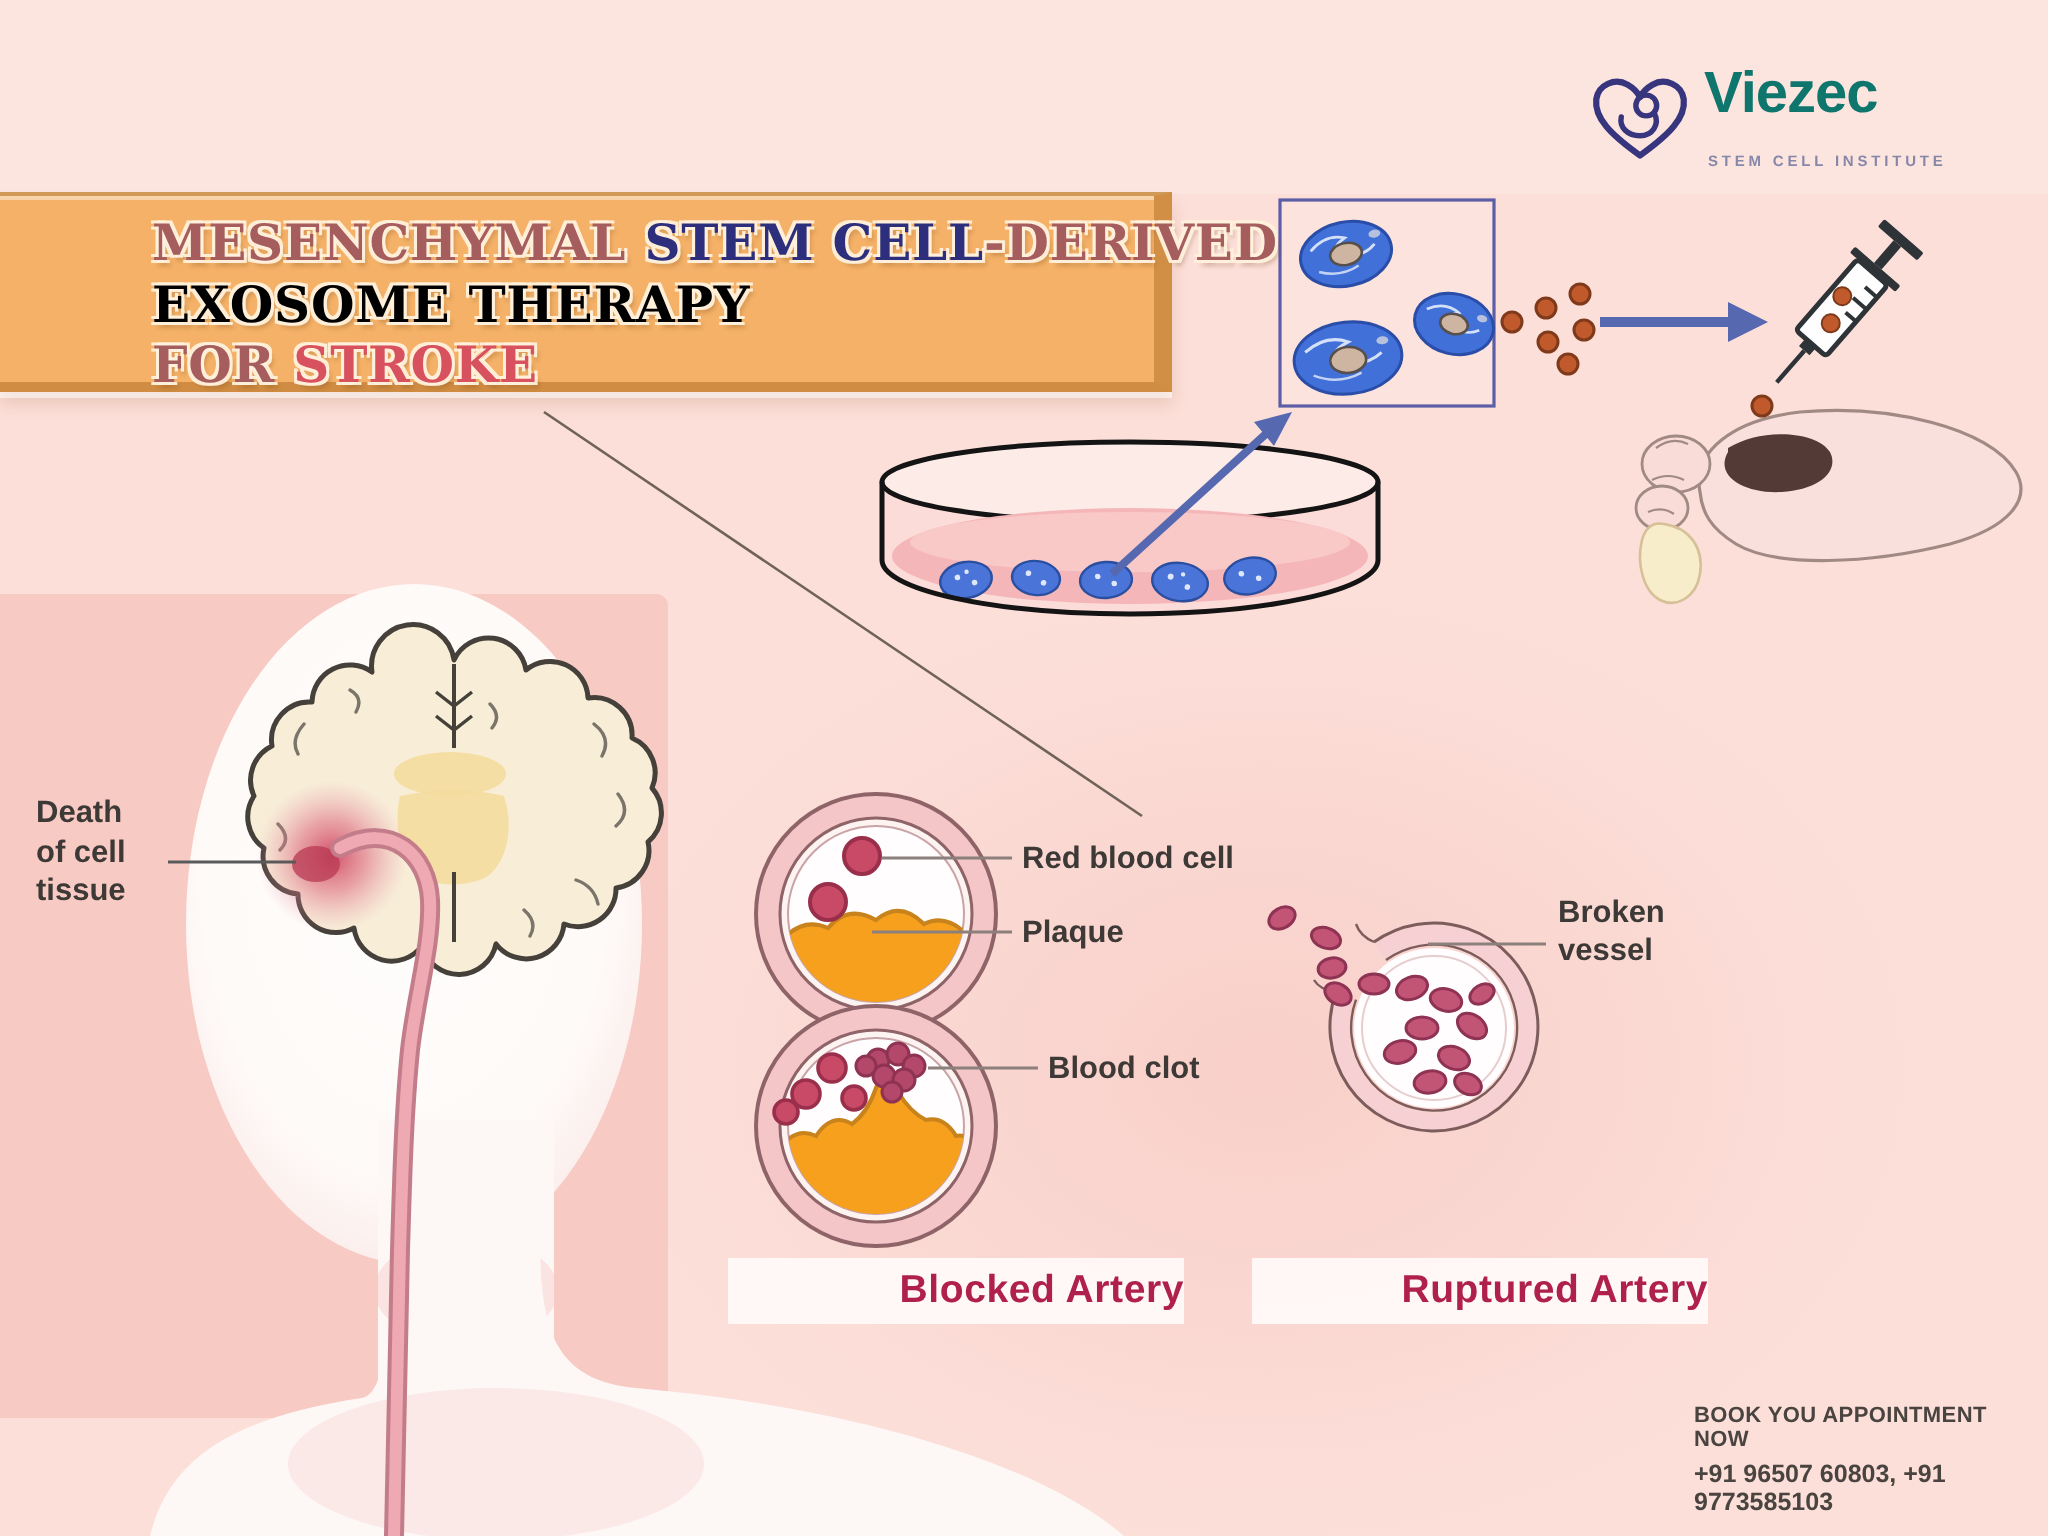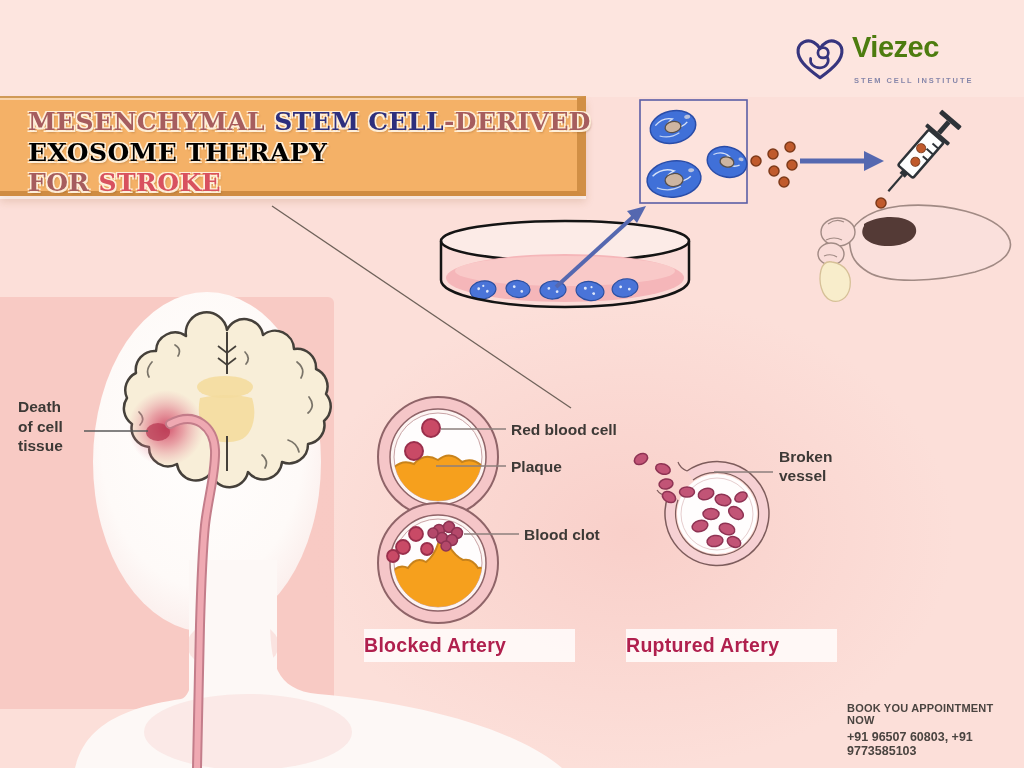--- a/index.html
+++ b/index.html
@@ -11,45 +11,45 @@
   .panel-left{position:absolute;left:0;top:297px;width:334px;height:412px;background:#f8cac4;border-radius:0 6px 6px 0;}
   .blob{position:absolute;left:308px;top:298px;width:646px;height:472px;border-radius:50%;
         background:radial-gradient(closest-side,rgba(247,199,193,.65),rgba(247,199,193,0));}
   svg.art{position:absolute;left:0;top:0;}
 
   .banner{
     position:absolute;left:0;top:96px;width:586px;height:100px;box-sizing:border-box;
     background:#f4b167;
     border-top:2px solid #d09a57;border-right:9px solid #d18f45;border-bottom:5px solid #cf8c42;
     box-shadow:0 3px 0 rgba(255,255,255,.55),0 6px 8px rgba(150,90,40,.18), inset 0 2px 0 rgba(255,255,255,.45);
-    padding:9px 0 0 28px;
+    padding:9px 0 0 76px;
     font-family:"DejaVu Serif",serif;font-weight:bold;font-size:25px;line-height:30.5px;letter-spacing:.4px;
     white-space:nowrap;
   }
   .banner span{
     text-shadow:-1.5px -1.5px 0 rgba(255,240,219,.95),1.5px -1.5px 0 rgba(255,240,219,.95),
                 -1.5px 1.5px 0 rgba(255,240,219,.95),1.5px 1.5px 0 rgba(255,240,219,.95),
                  2px 3px 2px rgba(120,70,20,.28);
   }
   .t-brown{color:#a65d5e;} .t-navy{color:#2d2f7d;} .t-blue{color:#000000;} .t-red{color:#d8515f;}
 
   .logo{position:absolute;left:795px;top:33px;display:flex;align-items:center;gap:7px;}
   .logo .txt{display:flex;flex-direction:column;}
-  .logo .brand{font-size:29px;font-weight:bold;color:#4d7c0f;letter-spacing:-.5px;line-height:29px;}
+  .logo .brand{font-size:29px;font-weight:bold;color:#0f766e;letter-spacing:-.5px;line-height:29px;}
   .logo .tagline{font-size:7.5px;font-weight:bold;color:#8787aa;letter-spacing:1.9px;margin-top:14px;margin-left:2px;}
 
   .lab{position:absolute;font-size:15.5px;font-weight:bold;color:#3d3936;line-height:19.5px;white-space:nowrap;}
   .lab-death{left:18px;top:397px;}
   .lab-rbc{left:511px;top:420px;}
   .lab-plaque{left:511px;top:457px;}
   .lab-clot{left:524px;top:525px;}
   .lab-broken{left:779px;top:447px;line-height:19px;}
 
   .caption{
-    position:absolute;top:629px;width:211px;height:33px;line-height:33px;text-align:left;
+    position:absolute;top:629px;width:228px;height:33px;line-height:33px;text-align:right;
     background:rgba(255,250,249,.93);color:#b0204e;font-size:19.5px;font-weight:bold;letter-spacing:.3px;
   }
   .cap-blocked{left:364px;} .cap-ruptured{left:626px;}
 
   .footer{position:absolute;left:814px;top:702px;color:#4a4440;font-weight:bold;margin-left:33px;}
   .footer .f1{font-size:11px;letter-spacing:.2px;}
   .footer .f2{font-size:12.5px;margin-top:4px;}
 </style>
 </head>
 <body>

